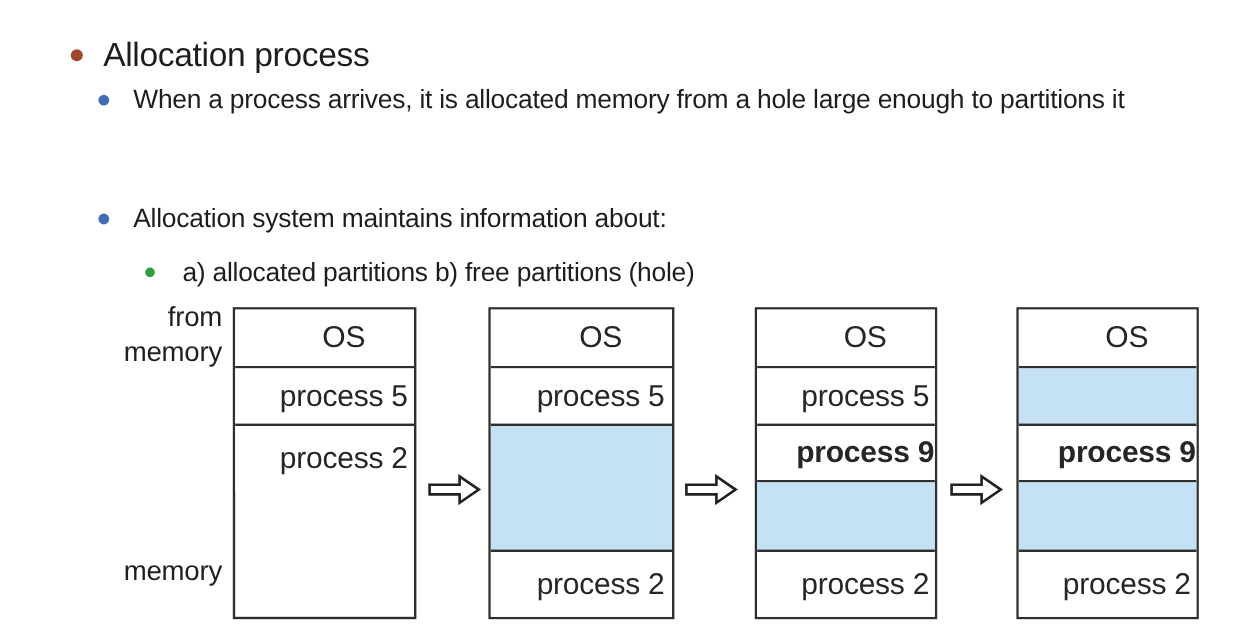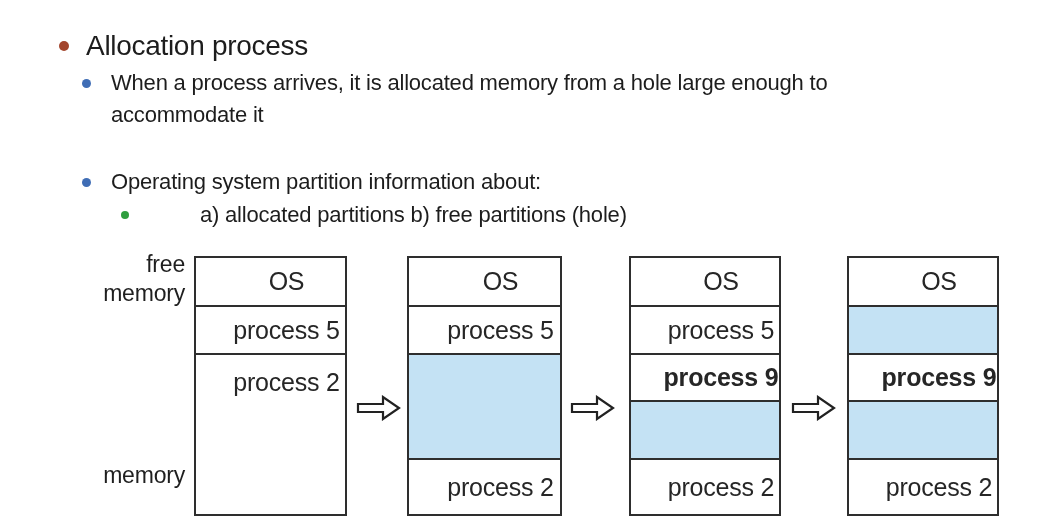--- a/index.html
+++ b/index.html
@@ -20,21 +20,21 @@
   .bullet-row{position:absolute;display:flex;align-items:flex-start;}
   .b-l2 .dot{width:9px;height:9px;border-radius:50%;background:var(--sub-bullet,#3f6db5);margin-top:12px;}
   .b-l3 .dot{width:8px;height:8px;border-radius:50%;background:var(--subsub-bullet,#2f9e3e);margin-top:12px;}
   .bullet-text{font-size:22px;line-height:32px;letter-spacing:-0.2px;}
   .b1{top:67px;left:43px;}
   .b1 .bullet-text{margin-left:20px;max-width:848px;}
   .b2{top:133px;left:43px;}
   .b2 .bullet-text{margin-left:20px;}
   .b3{top:166px;left:43px;}
   .b3 .bullet-text{margin-left:20px;}
-  .b4{top:199px;left:82px;gap:48px;}
+  .b4{top:211px;left:82px;}
   .b4 .bullet-text{margin-left:23px;}
 
   
   .axis-label{
     position:absolute;left:0;width:146px;text-align:right;
     font-size:23px;line-height:29px;letter-spacing:-0.2px;color:#1f1f1f;
   }
   .axis-high{top:250px;}
   .axis-low{top:461px;}
 
@@ -82,33 +82,33 @@
 
 <div class="stage">
 
   <div class="title-row">
     <span class="title-dot"></span>
     <span class="title-text">Allocation process</span>
   </div>
 
   <div class="bullet-row b-l2 b1">
     <span class="dot"></span>
-    <span class="bullet-text">When a process arrives, it is allocated memory from a hole large enough to accommodate it</span>
+    <span class="bullet-text">When a process arrives, it is allocated memory from a hole large enough to partitions it</span>
   </div>
   <div class="bullet-row b-l2 b3">
     <span class="dot"></span>
-    <span class="bullet-text">Operating system partition information about:</span>
+    <span class="bullet-text">Allocation system maintains information about:</span>
   </div>
   <div class="bullet-row b-l3 b4">
     <span class="dot"></span>
     <span class="bullet-text">a) allocated partitions b) free partitions (hole)</span>
   </div>
 
   <div class="axis-label axis-high">
-    <div>free</div>
+    <div>from</div>
     <div>memory</div>
   </div>
   <div class="axis-label axis-low">
     <div>memory</div>
   </div>
 
   <div class="mem-col col1">
     <div class="cell h-os">OS</div>
     <div class="cell h-a">process 5</div>
     <div class="cell h-p2">process 2</div>

